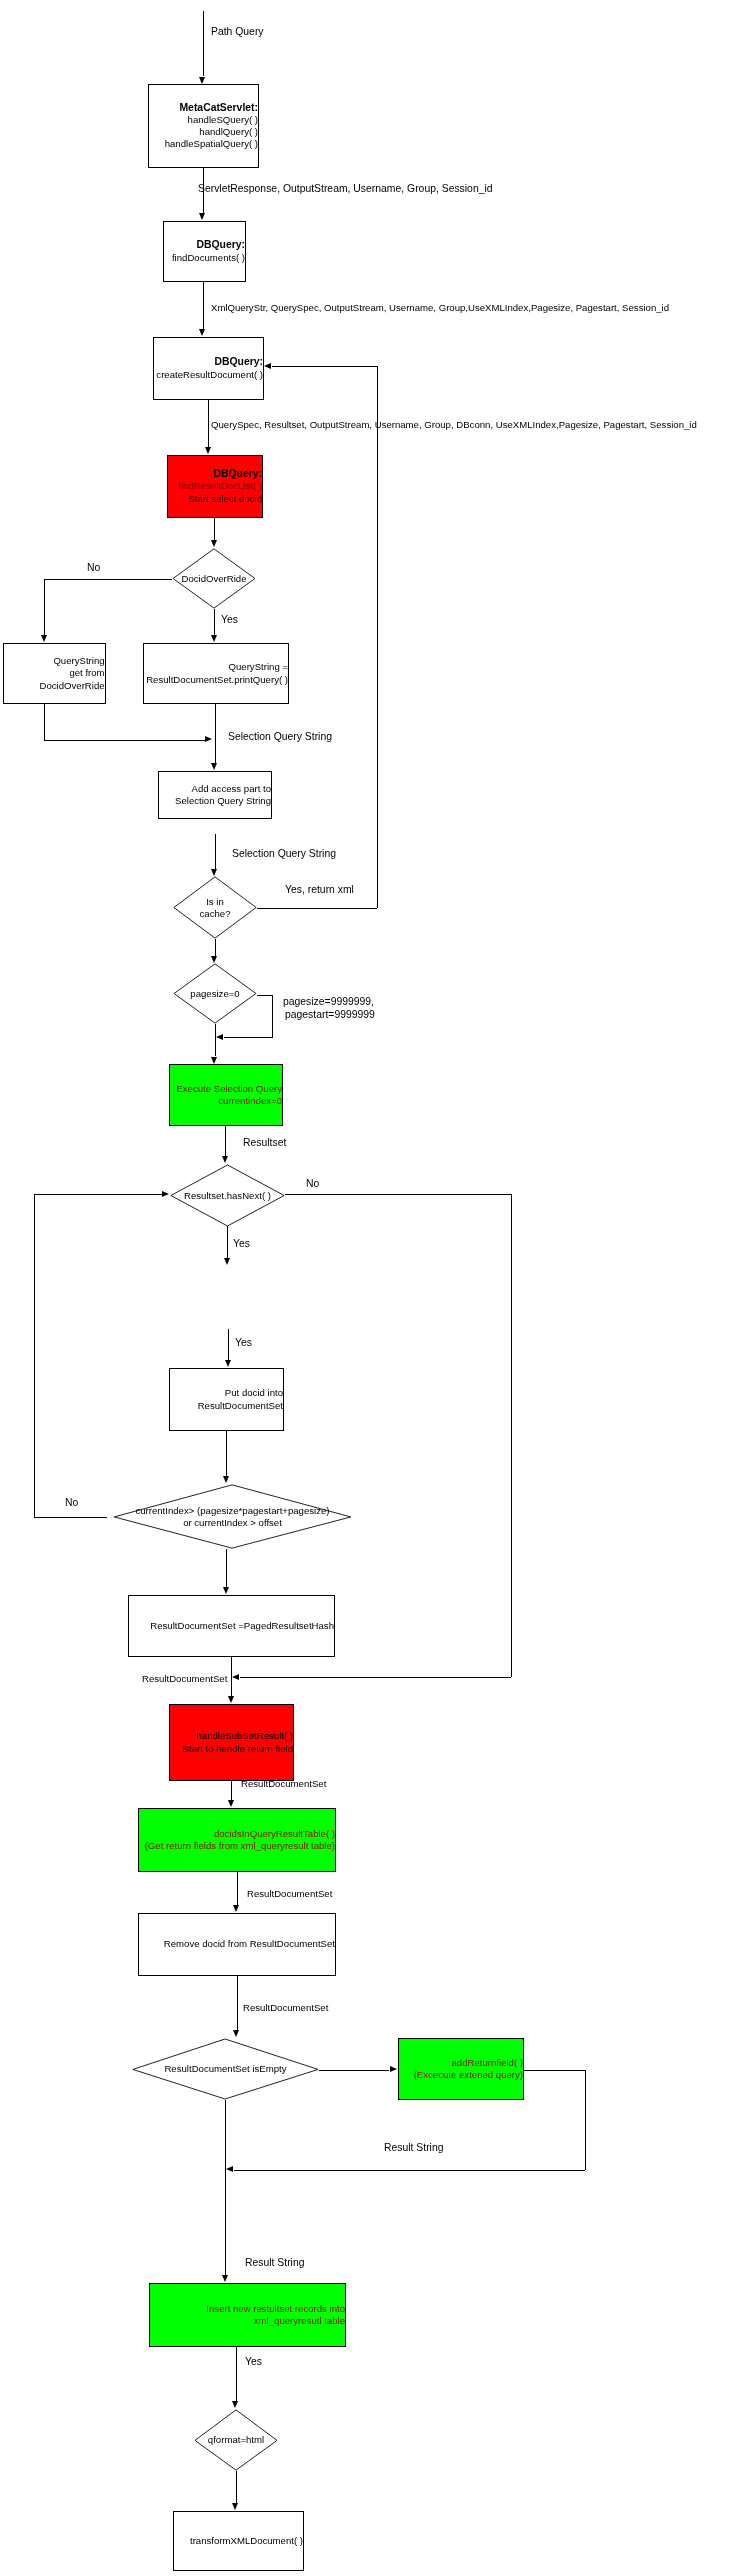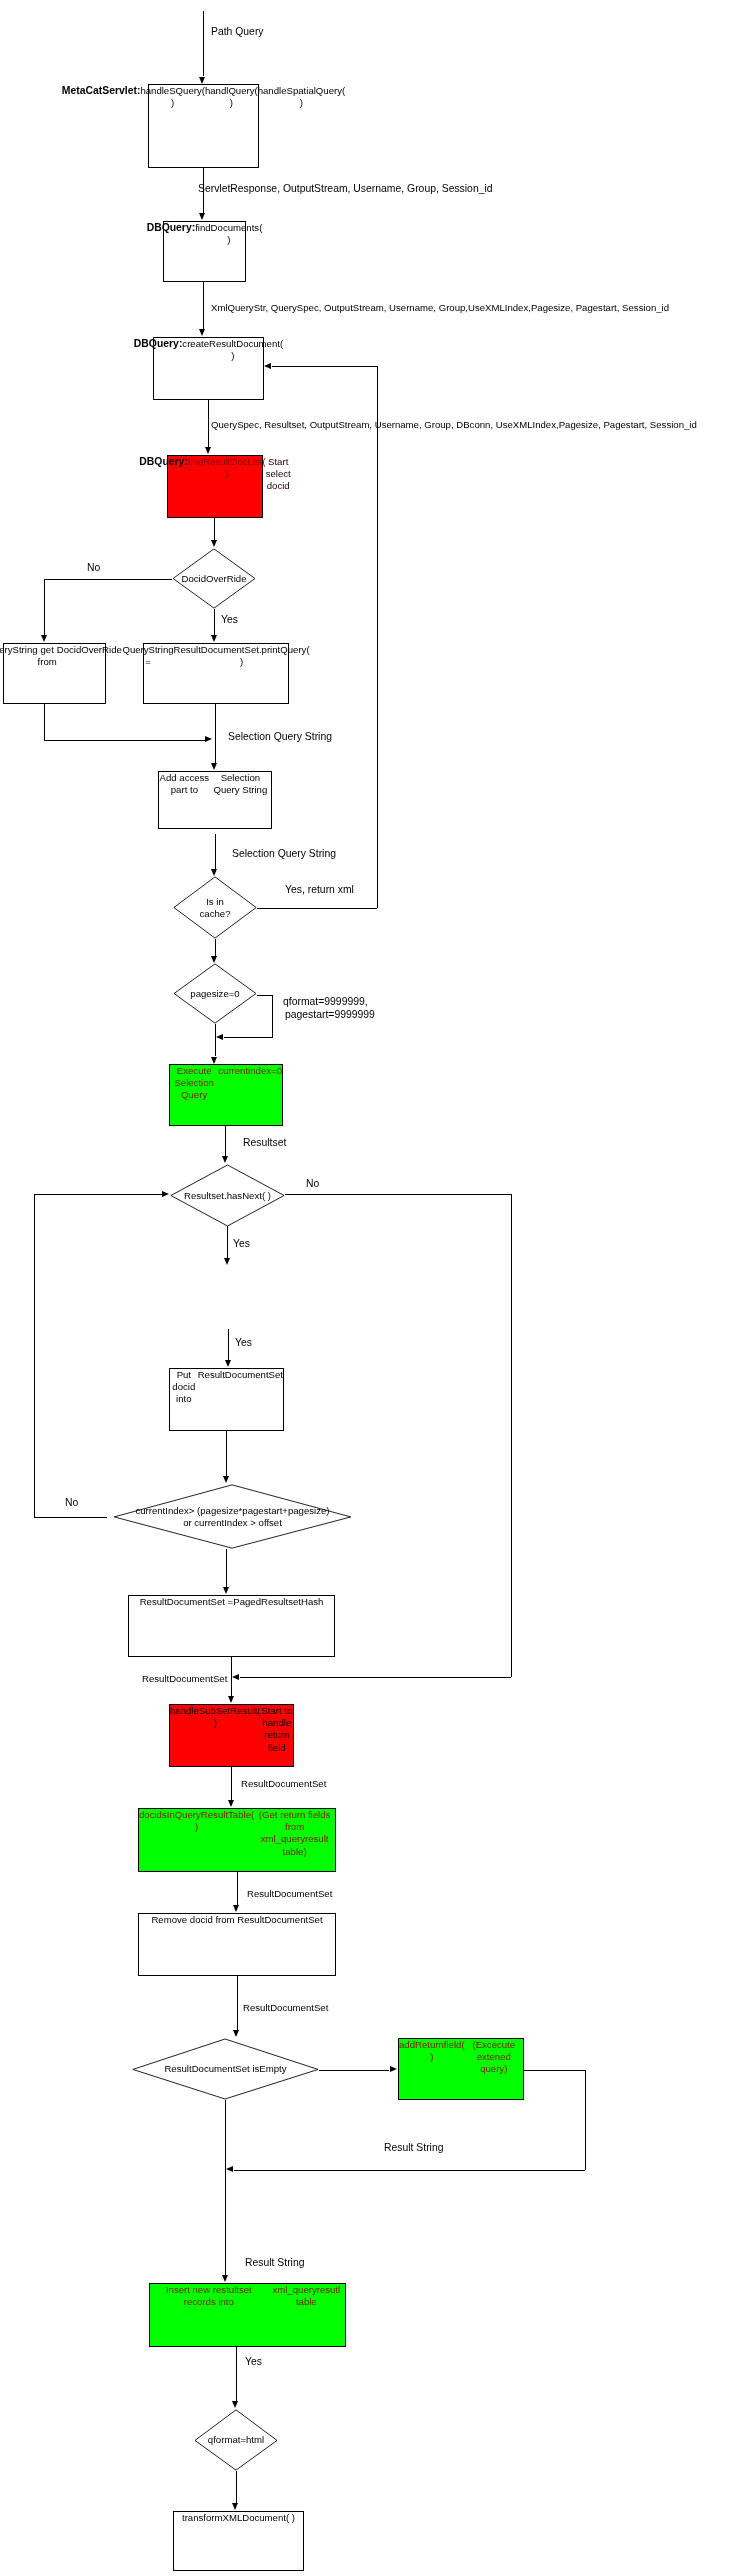--- a/index.html
+++ b/index.html
@@ -4,22 +4,22 @@
 <style>
   html,body{margin:0;padding:0;background:#fff;}
   *{box-sizing:border-box;}
   #canvas{position:relative;width:756px;height:2576px;background:#ffffff;
           font-family:"Liberation Sans",sans-serif;color:#000;overflow:hidden;}
   .v{position:absolute;width:0.9px;background:#000;}
   .h{position:absolute;height:0.9px;background:#000;}
   .ad{position:absolute;width:0;height:0;border-left:3.5px solid transparent;border-right:3.5px solid transparent;border-top:7.8px solid #000;}
   .ar{position:absolute;width:0;height:0;border-top:3.5px solid transparent;border-bottom:3.5px solid transparent;border-left:7.8px solid #000;}
   .al{position:absolute;width:0;height:0;border-top:3.5px solid transparent;border-bottom:3.5px solid transparent;border-right:7.8px solid #000;}
-  .box{position:absolute;border:0.9px solid #000;background:#fff;display:flex;
-       justify-content:center;align-items:flex-start;text-align:center;font-size:9.6px;line-height:12.2px;}
+  .box{position:absolute;border:0.9px solid #000;background:#fff;display:flex;flex-direction:column;
+       justify-content:center;align-items:flex-end;text-align:center;font-size:9.6px;line-height:12.2px;}
   .red{background:#ff0000;border-width:1.7px;}
   .green{background:#00ff00;border-width:1.7px;}
   .green .bl{color:#7b2000;}
   .bt{font-weight:bold;font-size:10.4px;}
   .dia{position:absolute;}
   .dia svg{position:absolute;left:0;top:0;display:block;}
   .dtext{position:absolute;left:0;top:0;width:100%;height:100%;display:flex;flex-direction:column;
          justify-content:center;align-items:center;text-align:center;font-size:9.6px;line-height:11.3px;}
   .lbl{position:absolute;white-space:nowrap;font-size:10.4px;}
   .sm{font-size:9.6px;}
@@ -159,40 +159,40 @@
     <div>QueryString</div>
     <div>get from</div>
     <div>DocidOverRide</div>
   </div>
 
   <div class="box" style="left:143px;top:643px;width:146px;height:61px">
     <div>QueryString =</div>
     <div>ResultDocumentSet.printQuery( )</div>
   </div>
 
-  <div class="box" style="left:158px;top:771px;width:114px;height:58px">
+  <div class="box" style="left:158px;top:771px;width:114px;height:48px">
     <div>Add access part to</div>
     <div>Selection Query String</div>
   </div>
 
   <div class="box green" style="left:169px;top:1064px;width:114px;height:62px">
     <div class="bl">Execute Selection Query</div>
     <div class="bl">currentindex=0</div>
   </div>
 
   <div class="box" style="left:169px;top:1368px;width:115px;height:63px">
     <div>Put docid into</div>
     <div>ResultDocumentSet</div>
   </div>
 
   <div class="box" style="left:128px;top:1595px;width:207px;height:62px">
     <div>ResultDocumentSet =PagedResultsetHash</div>
   </div>
 
-  <div class="box red" style="left:169px;top:1704px;width:125px;height:63px">
+  <div class="box red" style="left:169px;top:1704px;width:125px;height:77px">
     <div>handleSubSetResult( )</div>
     <div>Start to handle return field</div>
   </div>
 
   <div class="box green" style="left:138px;top:1808px;width:198px;height:64px">
     <div class="bl">docidsInQueryResultTable( )</div>
     <div class="bl">(Get return fields from xml_queryresult table)</div>
   </div>
 
   <div class="box" style="left:138px;top:1913px;width:198px;height:63px">
@@ -281,21 +281,21 @@
 
   <div class="lbl" style="left:211px;top:26px">Path Query</div>
   <div class="lbl" style="left:198px;top:183px">ServletResponse, OutputStream,  Username, Group, Session_id</div>
   <div class="lbl sm" style="left:211px;top:302px">XmlQueryStr, QuerySpec, OutputStream, Username, Group,UseXMLIndex,Pagesize, Pagestart, Session_id</div>
   <div class="lbl sm" style="left:211px;top:419px">QuerySpec, Resultset, OutputStream, Username, Group, DBconn, UseXMLIndex,Pagesize, Pagestart, Session_id</div>
   <div class="lbl" style="left:87px;top:562px">No</div>
   <div class="lbl" style="left:221px;top:614px">Yes</div>
   <div class="lbl" style="left:228px;top:731px">Selection Query String</div>
   <div class="lbl" style="left:232px;top:848px">Selection Query String</div>
   <div class="lbl" style="left:285px;top:884px">Yes, return xml</div>
-  <div class="lbl" style="left:283px;top:996px">qformat=9999999,</div>
+  <div class="lbl" style="left:283px;top:996px">pagesize=9999999,</div>
   <div class="lbl" style="left:285px;top:1009px">pagestart=9999999</div>
   <div class="lbl" style="left:243px;top:1137px">Resultset</div>
   <div class="lbl" style="left:306px;top:1178px">No</div>
   <div class="lbl" style="left:233px;top:1238px">Yes</div>
   <div class="lbl" style="left:235px;top:1337px">Yes</div>
   <div class="lbl" style="left:65px;top:1497px">No</div>
   <div class="lbl sm" style="left:142px;top:1673px">ResultDocumentSet</div>
   <div class="lbl sm" style="left:241px;top:1778px">ResultDocumentSet</div>
   <div class="lbl sm" style="left:247px;top:1888px">ResultDocumentSet</div>
   <div class="lbl sm" style="left:243px;top:2002px">ResultDocumentSet</div>

